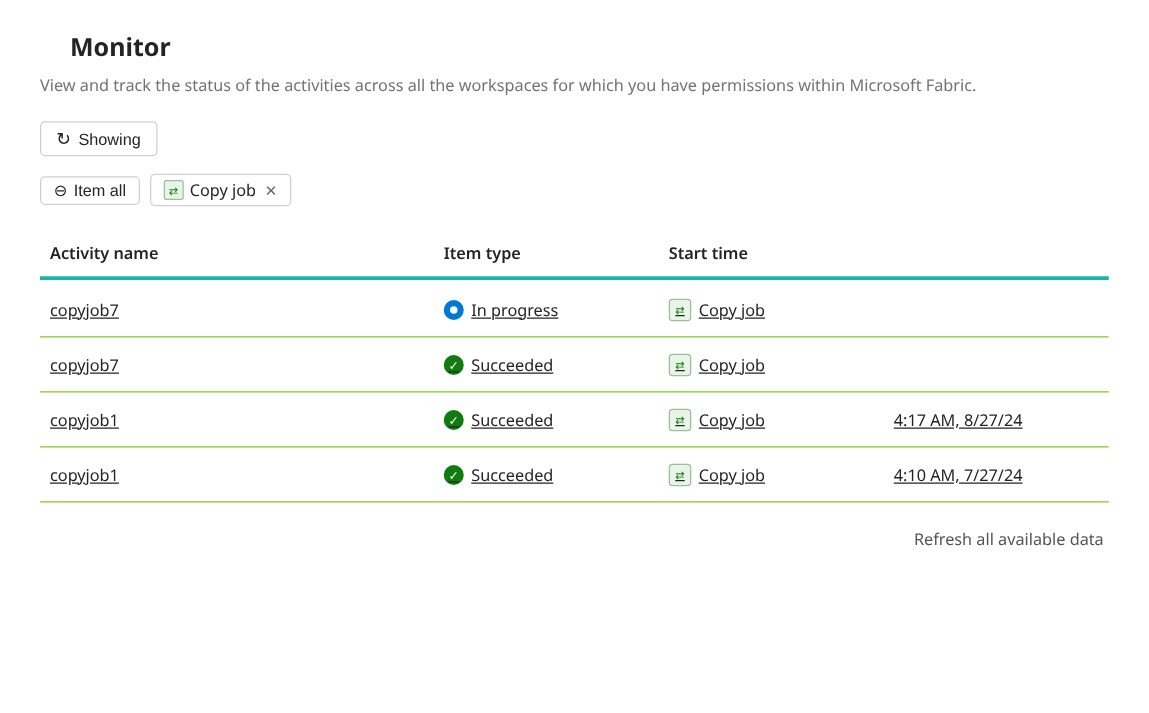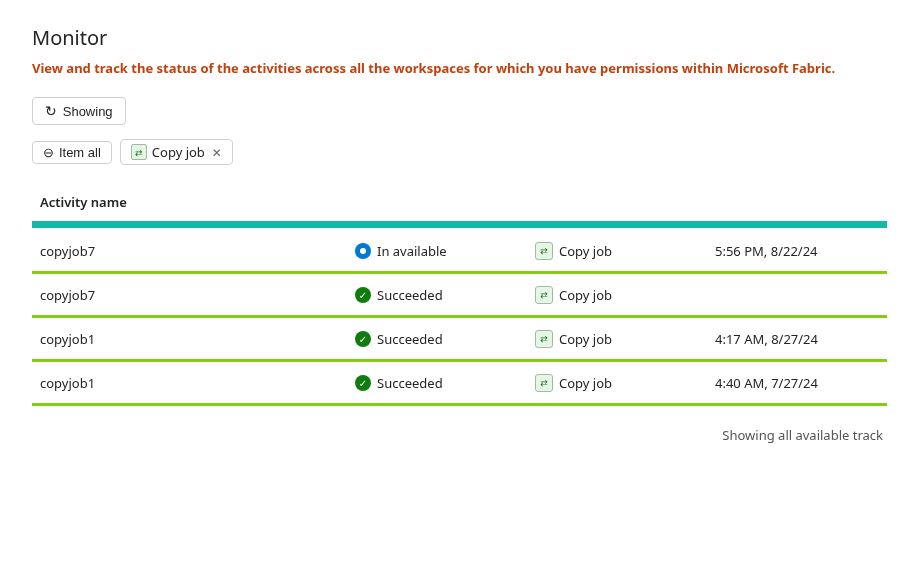--- a/index.html
+++ b/index.html
@@ -7,28 +7,28 @@
       font-family: 'Segoe UI', system-ui, sans-serif;
       font-size: 14px;
       background: #fff;
       color: #242424;
       padding: 24px 32px;
       width: 919px;
       min-height: 570px;
     }
     .page-title {
       font-size: 20px;
-      font-weight: 400;
+      font-weight: 700;
       margin-bottom: 8px;
+      margin-left: 24px;
     }
     .page-subtitle {
       font-size: 13px;
-      color: #c2410c;
+      color: #737373;
       margin-bottom: 20px;
-      font-weight: bold;
     }
     .toolbar {
       display: flex;
       align-items: center;
       gap: 8px;
       margin-bottom: 14px;
     }
     .btn {
       display: inline-flex;
       align-items: center;
@@ -77,36 +77,37 @@
       color: #242424;
       cursor: pointer;
     }
     .table-container {
       width: 100%;
     }
     .table-header {
       display: grid;
       grid-template-columns: 1fr 180px 180px 180px;
       padding: 6px 0;
-      border-bottom: 7px solid #14b8a6;
+      border-bottom: 3px solid #14b8a6;
       margin-bottom: 2px;
     }
     .table-header span {
       font-weight: 600;
       font-size: 13px;
       color: #242424;
       padding: 4px 8px;
     }
     .table-row {
       display: grid;
       grid-template-columns: 1fr 180px 180px 180px;
       padding: 2px 0;
-      border-bottom: 3px solid #84cc16;
+      border-bottom: 1px solid #84cc16;
       align-items: center;
       min-height: 44px;
+      text-decoration: underline;
     }
     .cell {
       padding: 8px;
       font-size: 13px;
       display: flex;
       align-items: center;
       gap: 6px;
     }
     .status-badge {
       display: inline-flex;
@@ -189,36 +190,37 @@
   <div class="filter-chip">
     <span style="width:16px;height:16px;background:#e8f4e8;border:1px solid #9abf9a;border-radius:2px;display:inline-flex;align-items:center;justify-content:center;font-size:9px;color:#107c10;">⇄</span>
     <span>Copy job</span>
     <span class="close-icon">✕</span>
   </div>
 </div>
 
 <div class="table-container">
   <div class="table-header">
     <span>Activity name</span>
+    <span>Item type</span>
+    <span>Start time</span>
   </div>
 
   <div id="table-body">
       <div class="table-row">
         <div class="cell">copyjob7</div>
         <div class="cell">
           <span class="status-badge">
             <span class="status-dot-blue"></span>
-            <span>In available</span>
-          </span>
-        </div>
-        <div class="cell">
-          <span class="item-type-icon">⇄</span>
-          <span>Copy job</span>
-        </div>
-        <div class="cell">5:56 PM, 8/22/24</div>
+            <span>In progress</span>
+          </span>
+        </div>
+        <div class="cell">
+          <span class="item-type-icon">⇄</span>
+          <span>Copy job</span>
+        </div>
       </div>
       <div class="table-row">
         <div class="cell">copyjob7</div>
         <div class="cell">
           <span class="status-badge">
             <span class="status-check-green">✓</span>
             <span>Succeeded</span>
           </span>
         </div>
         <div class="cell">
@@ -245,18 +247,18 @@
         <div class="cell">
           <span class="status-badge">
             <span class="status-check-green">✓</span>
             <span>Succeeded</span>
           </span>
         </div>
         <div class="cell">
           <span class="item-type-icon">⇄</span>
           <span>Copy job</span>
         </div>
-        <div class="cell">4:40 AM, 7/27/24</div>
+        <div class="cell">4:10 AM, 7/27/24</div>
       </div>
     </div>
 </div>
 
-<p class="showing-text">Showing all available track</p>
+<p class="showing-text">Refresh all available data</p>
 
 </body></html>

